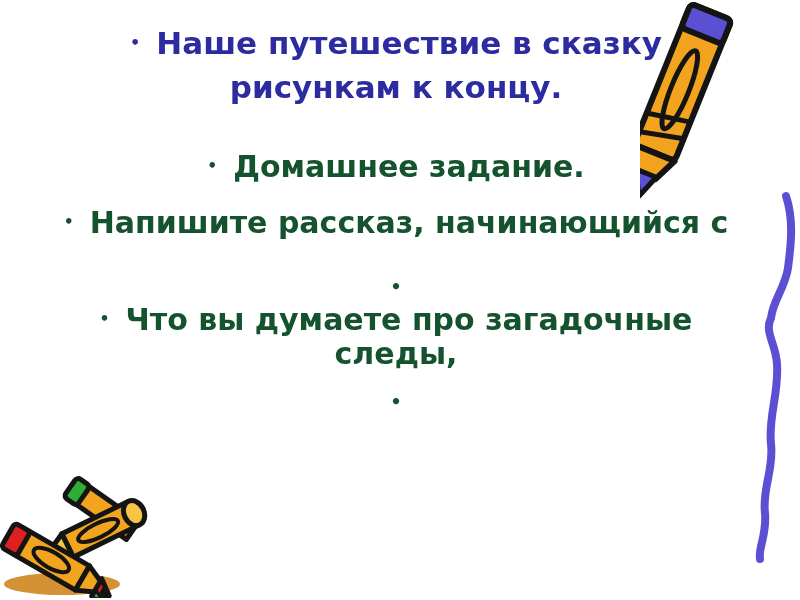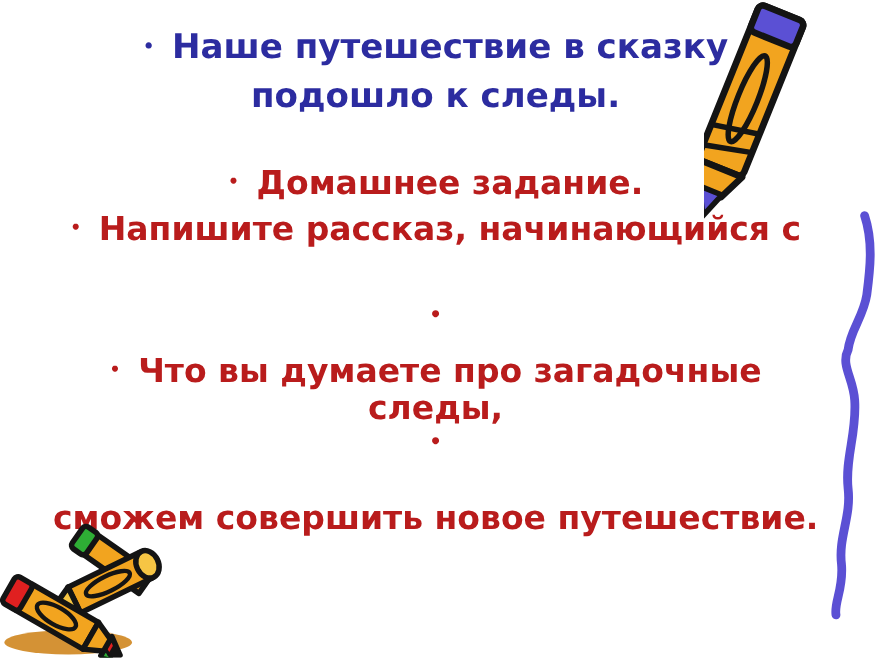--- a/index.html
+++ b/index.html
@@ -13,51 +13,50 @@
   .line{
     position:absolute;
     left:40px;
     width:712px;
     text-align:center;
     font-weight:700;
     white-space:pre-wrap;
     line-height:1.12;
   }
   .blue{color:#2c2ca0;font-size:31px;}
-  .red{color:#b91c1c;font-size:30px;}
+  .red{color:#14532d;font-size:30px;}
   .bullet{
     font-size:0.52em;
     vertical-align:0.38em;
     margin-right:16px;
     display:inline-block;
   }
   .bullet:empty{display:none;margin:0;}
   .lone .bullet{margin-right:0;vertical-align:0.1em;font-size:0.6em;}
   .deco{position:absolute;pointer-events:none;}
   #deco-top-right{top:0;left:640px;width:160px;height:580px;}
   #deco-bottom-left{top:468px;left:0;width:190px;height:132px;}
 </style>
 </head>
 <body>
 
 <div class="slide">
 
   <div class="line blue" style="top:26px"><span class="bullet">•</span><span>Наше путешествие в сказку</span></div>
-  <div class="line blue" style="top:70px"><span>подошло к следы.</span></div>
+  <div class="line blue" style="top:70px"><span>рисункам к концу.</span></div>
 
   <div class="line red" style="top:150px"><span class="bullet">•</span><span>Домашнее задание.</span></div>
-  <div class="line red" style="top:192px"><span class="bullet">•</span><span>Напишите рассказ, начинающийся с</span></div>
+  <div class="line red" style="top:206px"><span class="bullet">•</span><span>Напишите рассказ, начинающийся с</span></div>
 
   <div class="line red lone" style="top:268px"><span class="bullet">•</span><span></span></div>
 
-  <div class="line red" style="top:321px"><span class="bullet">•</span><span>Что вы думаете про загадочные следы,</span></div>
+  <div class="line red" style="top:303px"><span class="bullet">•</span><span>Что вы думаете про загадочные следы,</span></div>
 
   <div class="line red lone" style="top:383px"><span class="bullet">•</span><span></span></div>
 
-  <div class="line red" style="top:455px"><span>сможем совершить новое путешествие.</span></div>
 
   <svg id="deco-top-right" class="deco" viewBox="640 0 160 580" aria-hidden="true">
 
     <path d="M786,196 C794,220 791,245 788,268 C785,288 773,300 771,318
              C764,332 776,344 777,364 C779,394 768,417 771,444
              C774,470 762,488 765,513 C767,535 758,548 760,559" fill="none" stroke="#5b50d4" stroke-width="8" stroke-linecap="round"></path>
 
     <g transform="translate(712,10) rotate(22)" stroke="#141414" stroke-width="6" stroke-linejoin="round">
       <rect x="-22" y="2" width="44" height="152" rx="5" fill="#f2a41f"></rect>
       <rect x="-22" y="2" width="44" height="26" rx="5" fill="#5b50d4"></rect>

